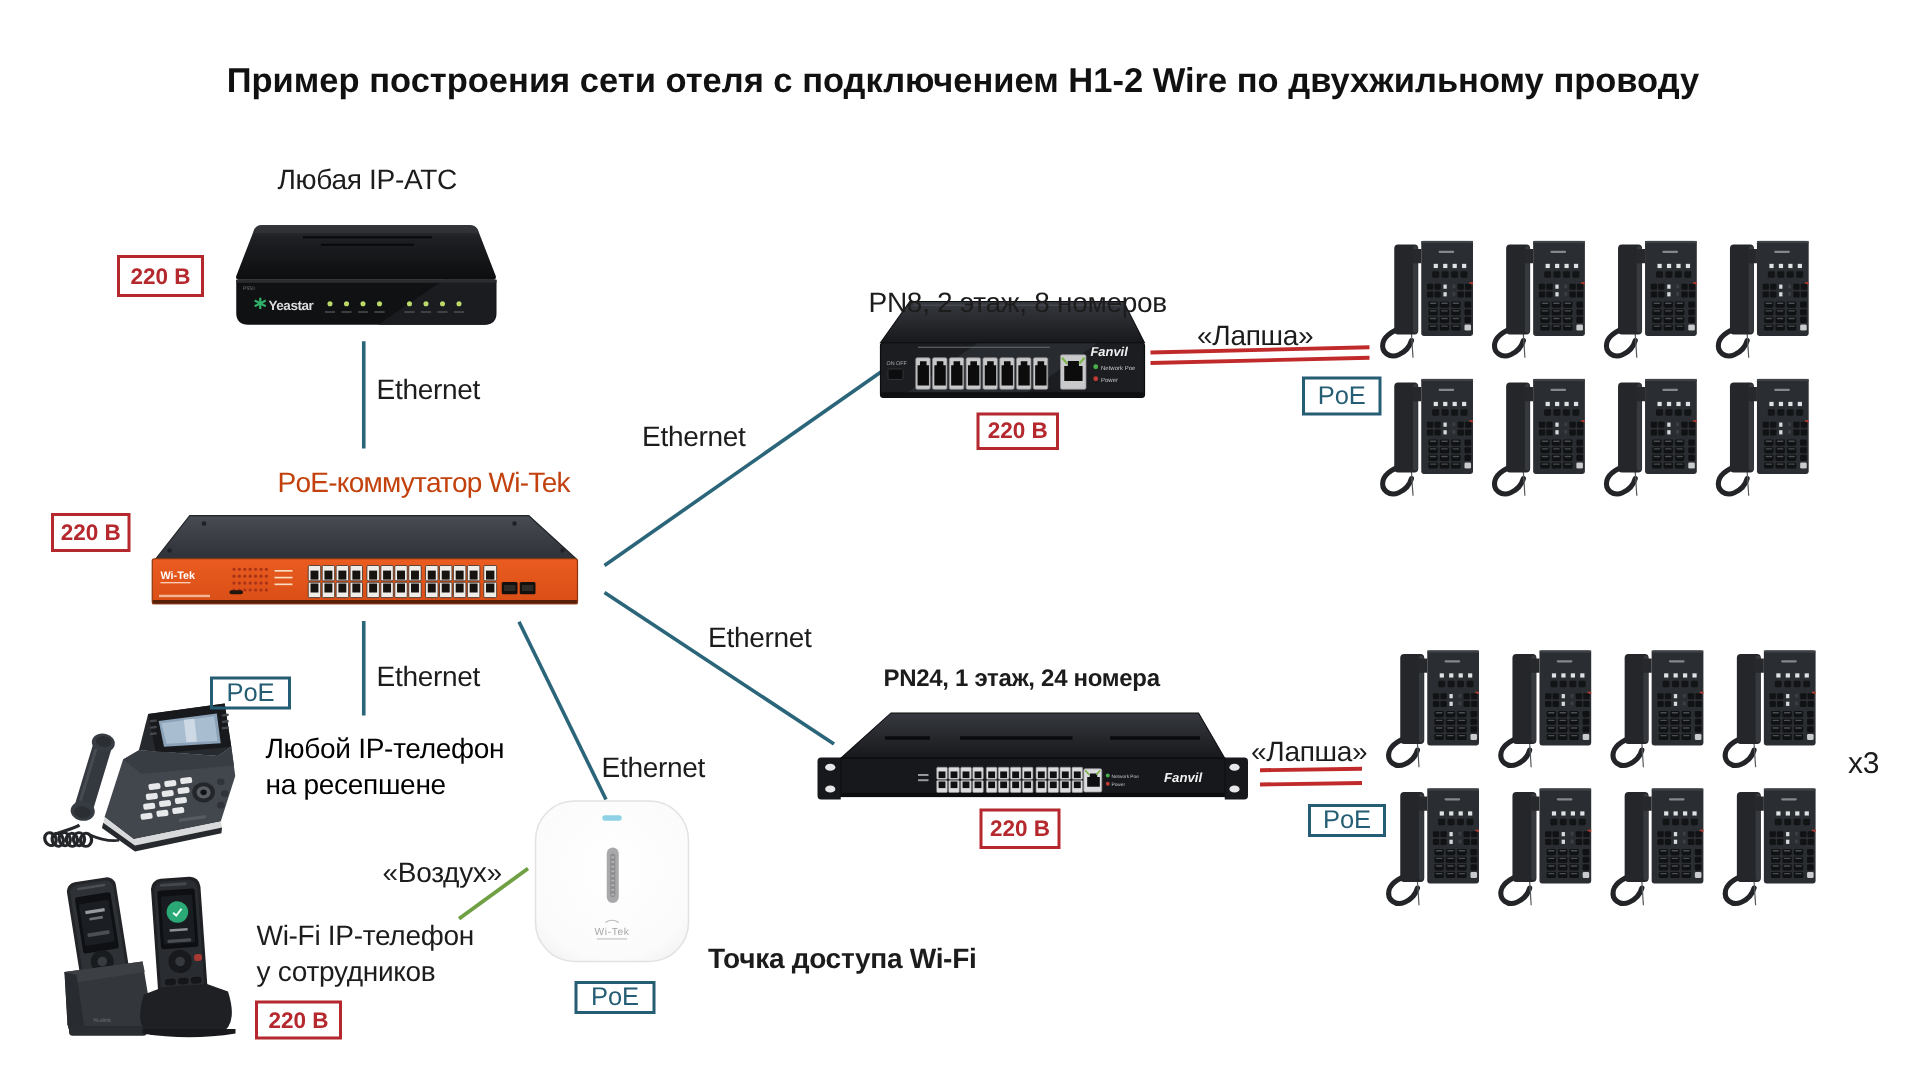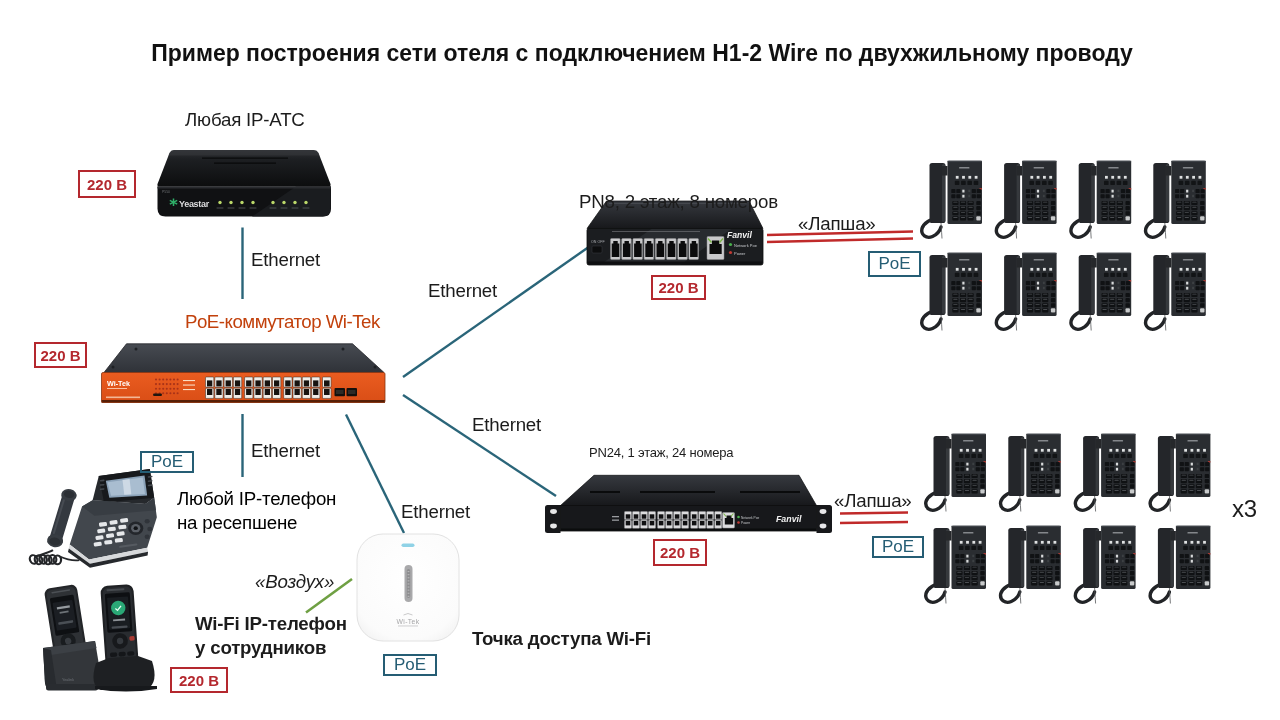--- a/index.html
+++ b/index.html
@@ -486,28 +486,28 @@
   </svg>
 <div style="position:absolute;left:2px;top:40px;width:1280px;text-align:center;font-size:23px;font-weight:bold;color:#111;line-height:26px">Пример построения сети отеля с подключением H1-2 Wire по двухжильному проводу</div>
 <div style="position:absolute;left:185px;top:108px;font-size:18.7px;font-weight:400;color:#1c1c1c;line-height:24px;letter-spacing:-0.2px;white-space:nowrap;">Любая IP-АТС</div>
 <div style="position:absolute;left:251px;top:248px;font-size:18.7px;font-weight:400;color:#1c1c1c;line-height:24px;letter-spacing:-0.2px;white-space:nowrap;">Ethernet</div>
 <div style="position:absolute;left:148px;top:310px;font-size:18.7px;font-weight:400;color:#c2410c;line-height:24px;letter-spacing:-0.2px;white-space:nowrap;letter-spacing:-0.5px;margin-left:37px;">PoE-коммутатор Wi-Tek</div>
 <div style="position:absolute;left:428px;top:279px;font-size:18.7px;font-weight:400;color:#1c1c1c;line-height:24px;letter-spacing:-0.2px;white-space:nowrap;">Ethernet</div>
 <div style="position:absolute;left:472px;top:413px;font-size:18.7px;font-weight:400;color:#1c1c1c;line-height:24px;letter-spacing:-0.2px;white-space:nowrap;">Ethernet</div>
 <div style="position:absolute;left:251px;top:439px;font-size:18.7px;font-weight:400;color:#1c1c1c;line-height:24px;letter-spacing:-0.2px;white-space:nowrap;">Ethernet</div>
 <div style="position:absolute;left:401px;top:500px;font-size:18.7px;font-weight:400;color:#1c1c1c;line-height:24px;letter-spacing:-0.2px;white-space:nowrap;">Ethernet</div>
 <div style="position:absolute;left:579px;top:160px;font-size:18.7px;font-weight:400;color:#1c1c1c;line-height:24px;letter-spacing:-0.2px;white-space:nowrap;margin-top:30px;">PN8, 2 этаж, 8 номеров</div>
-<div style="position:absolute;left:589px;top:441px;font-size:13px;font-weight:400;color:#1c1c1c;line-height:24px;letter-spacing:-0.2px;white-space:nowrap;">PN24, 1 этаж, 24 номера</div>
+<div style="position:absolute;left:589px;top:441px;font-size:16px;font-weight:700;color:#1c1c1c;line-height:24px;letter-spacing:-0.2px;white-space:nowrap;">PN24, 1 этаж, 24 номера</div>
 <div style="position:absolute;left:798px;top:212px;font-size:18.7px;font-weight:400;color:#1c1c1c;line-height:24px;letter-spacing:-0.2px;white-space:nowrap;">«Лапша»</div>
 <div style="position:absolute;left:834px;top:489px;font-size:18.7px;font-weight:400;color:#1c1c1c;line-height:24px;letter-spacing:-0.2px;white-space:nowrap;">«Лапша»</div>
-<div style="position:absolute;left:255px;top:570px;font-size:18.7px;font-weight:400;color:#1c1c1c;line-height:24px;letter-spacing:-0.2px;white-space:nowrap;font-style:italic;">«Воздух»</div>
+<div style="position:absolute;left:255px;top:570px;font-size:18.7px;font-weight:400;color:#1c1c1c;line-height:24px;letter-spacing:-0.2px;white-space:nowrap;">«Воздух»</div>
 <div style="position:absolute;left:177px;top:487px;font-size:18.7px;font-weight:400;color:#000000;line-height:24px;letter-spacing:-0.2px;white-space:nowrap;">Любой IP-телефон<br>на ресепшене</div>
-<div style="position:absolute;left:171px;top:612px;font-size:18.7px;font-weight:700;color:#1c1c1c;line-height:24px;letter-spacing:-0.2px;white-space:nowrap;margin-left:24px;">Wi-Fi IP-телефон<br>у сотрудников</div>
+<div style="position:absolute;left:171px;top:612px;font-size:18.7px;font-weight:400;color:#1c1c1c;line-height:24px;letter-spacing:-0.2px;white-space:nowrap;">Wi-Fi IP-телефон<br>у сотрудников</div>
 <div style="position:absolute;left:472px;top:627px;font-size:18.7px;font-weight:700;color:#1c1c1c;line-height:24px;letter-spacing:-0.2px;white-space:nowrap;">Точка доступа Wi-Fi</div>
-<div style="position:absolute;left:1232px;top:497px;font-size:24px;font-weight:400;color:#1c1c1c;line-height:24px;letter-spacing:-0.2px;white-space:nowrap;text-align:center;">x3</div>
+<div style="position:absolute;left:1232px;top:497px;font-size:20px;font-weight:400;color:#1c1c1c;line-height:24px;letter-spacing:-0.2px;white-space:nowrap;text-align:center;">x3</div>
 <div style="position:absolute;left:78px;top:170px;width:58px;height:28px;border:2px solid #b4282e;display:flex;align-items:center;justify-content:center;font-size:15px;font-weight:bold;color:#b4282e;box-sizing:border-box">220 В</div>
 <div style="position:absolute;left:34px;top:342px;width:53px;height:26px;border:2px solid #b4282e;display:flex;align-items:center;justify-content:center;font-size:15px;font-weight:bold;color:#b4282e;box-sizing:border-box">220 В</div>
 <div style="position:absolute;left:651px;top:275px;width:55px;height:25px;border:2px solid #b4282e;display:flex;align-items:center;justify-content:center;font-size:15px;font-weight:bold;color:#b4282e;box-sizing:border-box">220 В</div>
 <div style="position:absolute;left:653px;top:539px;width:54px;height:27px;border:2px solid #b4282e;display:flex;align-items:center;justify-content:center;font-size:15px;font-weight:bold;color:#b4282e;box-sizing:border-box">220 В</div>
 <div style="position:absolute;left:170px;top:667px;width:58px;height:26px;border:2px solid #b4282e;display:flex;align-items:center;justify-content:center;font-size:15px;font-weight:bold;color:#b4282e;box-sizing:border-box">220 В</div>
 <div style="position:absolute;left:868px;top:251px;width:53px;height:26px;border:2.5px solid #255d74;display:flex;align-items:center;justify-content:center;font-size:17px;color:#255d74;box-sizing:border-box">PoE</div>
 <div style="position:absolute;left:872px;top:536px;width:52px;height:22px;border:2.5px solid #255d74;display:flex;align-items:center;justify-content:center;font-size:17px;color:#255d74;box-sizing:border-box">PoE</div>
 <div style="position:absolute;left:140px;top:451px;width:54px;height:22px;border:2.5px solid #255d74;display:flex;align-items:center;justify-content:center;font-size:17px;color:#255d74;box-sizing:border-box">PoE</div>
 <div style="position:absolute;left:383px;top:654px;width:54px;height:22px;border:2.5px solid #255d74;display:flex;align-items:center;justify-content:center;font-size:17px;color:#255d74;box-sizing:border-box">PoE</div>
 </body></html>

